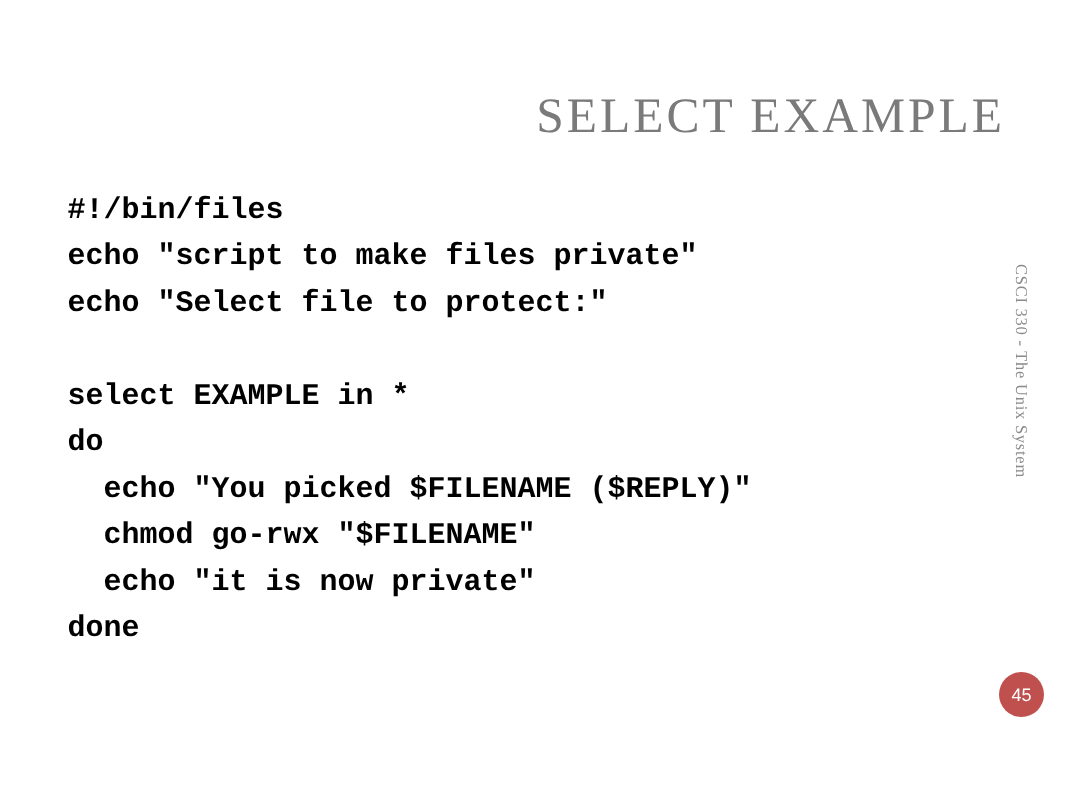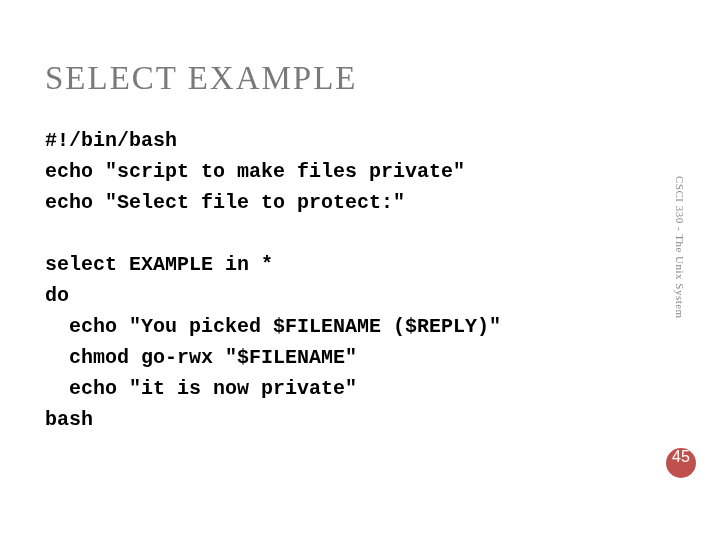--- a/index.html
+++ b/index.html
@@ -10,20 +10,21 @@
     height: 540px;
     padding: 60px 50px 50px 45px;
   }
   .title {
     font-size: 33px;
     font-weight: 400;
     letter-spacing: 2px;
     color: #7a7a7a;
     font-family: Georgia, 'Times New Roman', serif;
     margin-bottom: 28px;
+    text-align: right;
   }
   .code {
     font-family: "Courier New", Courier, monospace;
     font-weight: bold;
     font-size: 20px;
     line-height: 1.55;
     color: #000;
     white-space: pre;
   }
   .sidetext {
@@ -39,41 +40,41 @@
   .pagenum {
     position: absolute;
     right: 24px;
     bottom: 62px;
     width: 30px;
     height: 30px;
     border-radius: 50%;
     background: #c0504d;
     color: #fff;
     font-family: Arial, sans-serif;
-    font-size: 16px;
+    font-size: 12px;
     display: flex;
-    align-items: flex-start;
+    align-items: center;
     justify-content: center;
   }
 </style>
 </head>
 <body>
 
 <div class="slide">
   <h1 class="title">SELECT EXAMPLE</h1>
 
-  <div class="code"><span>#!/bin/bash</span>
+  <div class="code"><span>#!/bin/files</span>
 <span>echo "script to make files private"</span>
 <span>echo "Select file to protect:"</span>
 <span></span>
 <span>select EXAMPLE in *</span>
 <span>do</span>
 <span>  echo "You picked $FILENAME ($REPLY)"</span>
 <span>  chmod go-rwx "$FILENAME"</span>
 <span>  echo "it is now private"</span>
-<span>bash</span></div>
+<span>done</span></div>
 
   <div class="sidetext">CSCI 330 - The Unix System</div>
 
   <div class="pagenum">
     <span>45</span>
   </div>
 </div>
 
 </body></html>

